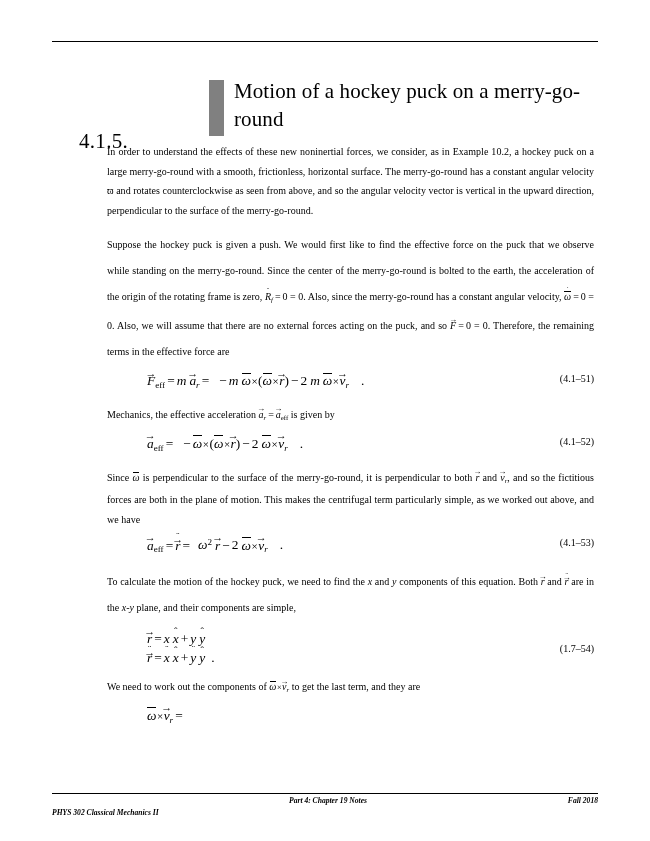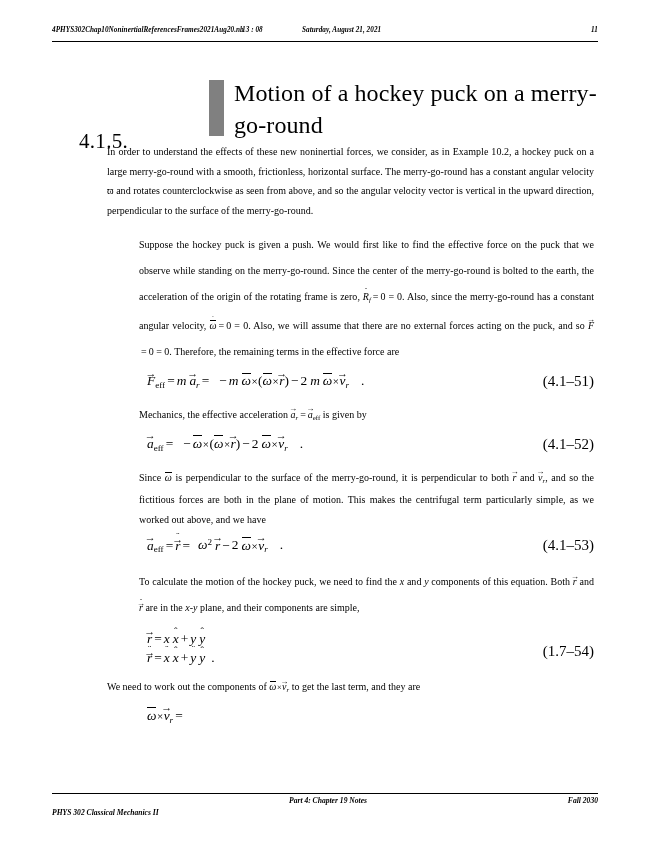--- a/index.html
+++ b/index.html
@@ -70,21 +70,21 @@
     top: 0px;
     width: 15px;
     height: 56px;
     background: #808080;
   }
   .title-text {
     position: absolute;
     left: 182px;
     right: 0;
     top: -2px;
-    font-size: 24px;
+    font-size: 21px;
     line-height: 1.33;
     letter-spacing: 0.1px;
   }
 
   
   .body {
     position: absolute;
     top: 142px;
     left: 107px;
     width: 487px;
@@ -92,40 +92,40 @@
   p.para {
     margin: 0 0 12px 0;
     font-size: 10px;
     line-height: 19.6px;
     text-align: justify;
     text-justify: inter-word;
     letter-spacing: 0.01px;
   }
   p.para.loose { line-height: 26px; }
   p.tight { margin-bottom: 4px; }
-  p.nogap { margin-bottom: 0; margin-left: 32px; }
+  p.nogap { margin-bottom: 0; }
 
   
   .eq {
     position: relative;
     margin: 8px 0 10px 0;
     min-height: 22px;
     font-size: 13.4px;
   }
   .eq .eq-body {
     margin-left: 40px;
     font-style: italic;
     white-space: nowrap;
   }
   .eq .eq-num {
     position: absolute;
     right: 0;
     top: 0;
     font-style: normal;
-    font-size: 15px;
+    font-size: 10px;
   }
   .eq.two-line .eq-num { top: 14px; }
   .eq .eq-line { white-space: nowrap; line-height: 19px; }
 
   
   .mi { font-style: italic; }
   .mr { font-style: normal; }
   .sub {
     font-size: 0.68em;
     vertical-align: -0.28em;
@@ -213,26 +213,20 @@
   }
   .footer .ft-left { position: absolute; left: 0; top: 0; margin-top: 12px; }
   .footer .ft-center { position: absolute; left: 237px; top: 0; }
   .footer .ft-right { position: absolute; right: 0; top: 0; }
 </style>
 </head>
 <body>
 
 <div class="page">
 
-  <div class="header">
-    <span class="hdr-file">4PHYS302Chap10NoninertialReferencesFrames2021Aug20.nb</span>
-    <span class="hdr-time">13 : 08</span>
-    <span class="hdr-date">Saturday, August 21, 2021</span>
-    <span class="hdr-page">11</span>
-  </div>
   <div class="header-rule"></div>
 
   <div class="title-block">
     <span class="title-number">4.1.5.</span>
     <span class="title-bar" style="background: rgb(128, 128, 128);"></span>
     <span class="title-text">Motion of a hockey puck on a merry-go-round</span>
   </div>
 
   <div class="body">
 
@@ -282,16 +276,16 @@
         <span class="omegabar">ω</span><span class="times">×</span><span class="acc"><span class="acc-mark vec">→</span><span>v</span></span><span class="sub">r</span><span class="op">=</span>
       </div>
     </div>
 
   </div>
 
   <div class="footer-rule"></div>
   <div class="footer">
     <span class="ft-left">PHYS 302 Classical Mechanics II</span>
     <span class="ft-center">Part 4: Chapter 19 Notes</span>
-    <span class="ft-right">Fall 2030</span>
+    <span class="ft-right">Fall 2018</span>
   </div>
 
 </div>
 
 </body></html>

